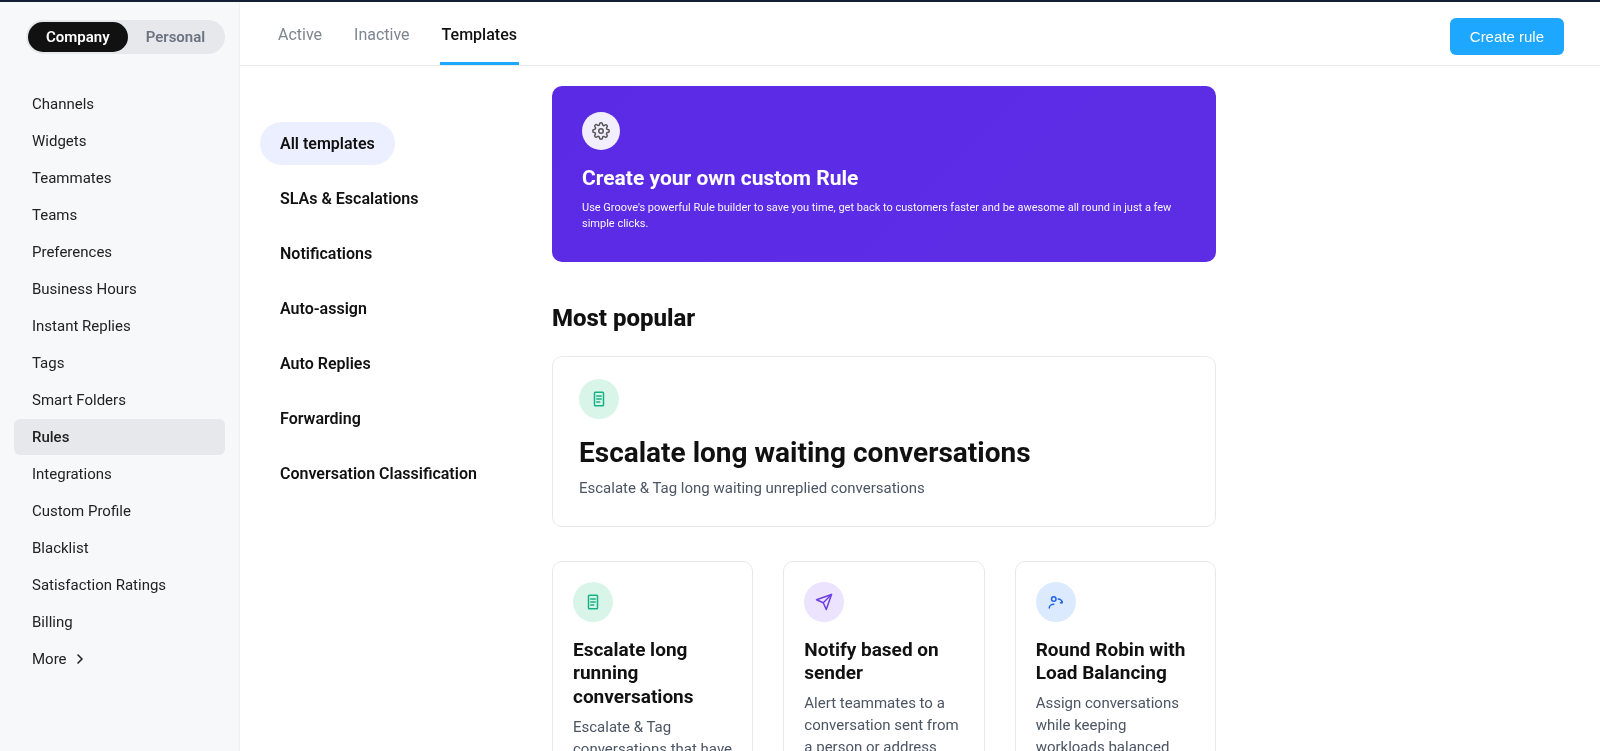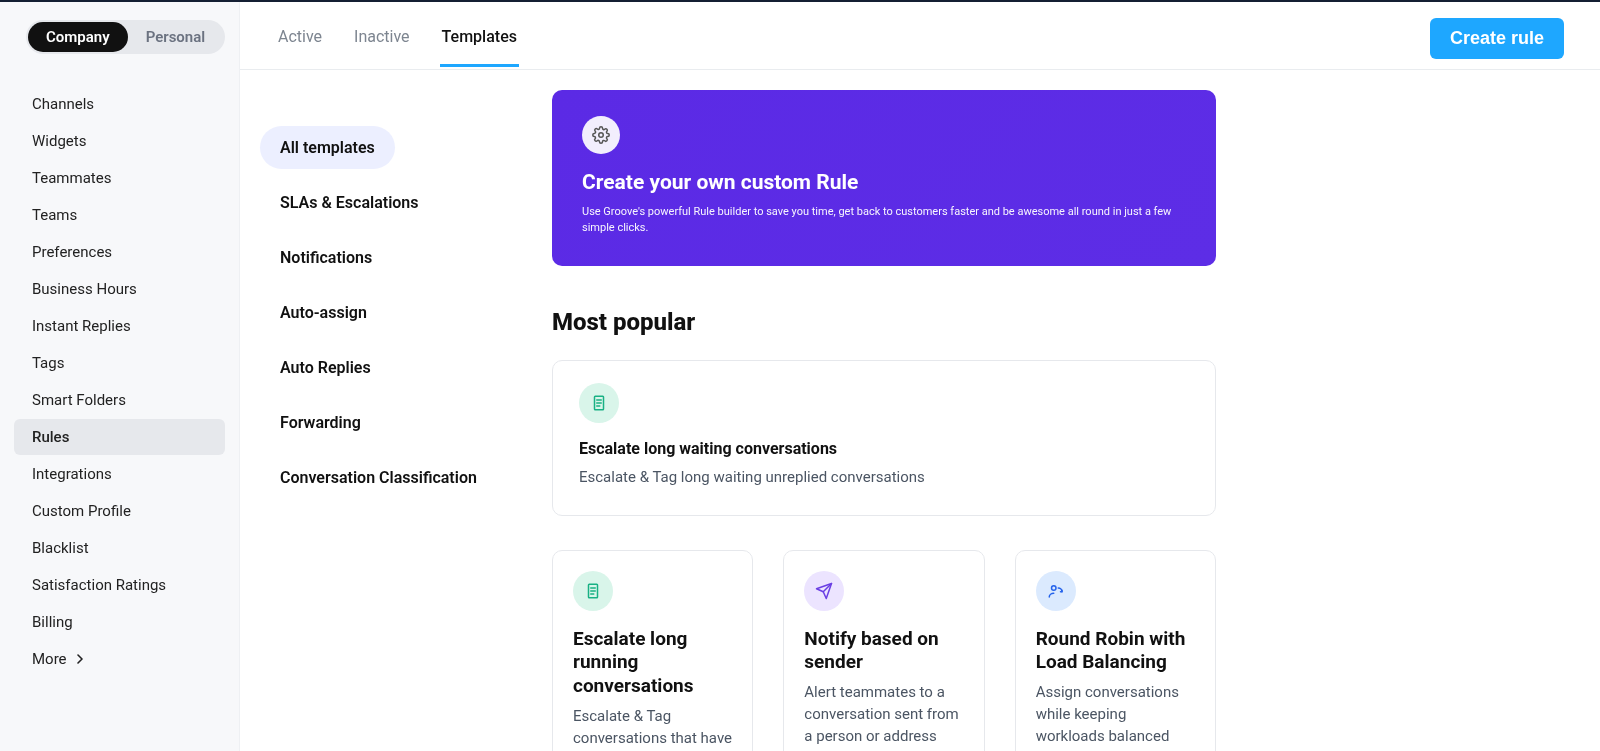--- a/index.html
+++ b/index.html
@@ -93,22 +93,22 @@
     font-weight: 500;
     border-bottom-color: #1ea7ff;
   }
   .create-btn {
     margin-left: auto;
     background: #1ea7ff;
     color: #fff;
     border: none;
     border-radius: 6px;
     padding: 10px 20px;
-    font-size: 18px;
-    font-weight: 700;
+    font-size: 15px;
+    font-weight: 400;
     cursor: pointer;
     margin-bottom: 10px;
   }
   .content-row {
     display: flex;
     flex: 1;
     overflow: hidden;
   }
   
   .cats {
@@ -190,21 +190,21 @@
     border-radius: 50%;
     display: flex;
     align-items: center;
     justify-content: center;
     margin-bottom: 16px;
   }
   .card-icon.green { background: #d9f5ea; }
   .card-icon.purple { background: #ece4ff; }
   .card-icon.blue  { background: #dbeafe; }
   .card-title {
-    font-size: 16px;
+    font-size: 28px;
     font-weight: 700;
     color: #111;
     margin-bottom: 8px;
     line-height: 1.25;
   }
   .card-desc {
     font-size: 15px;
     color: #4b5563;
     line-height: 1.45;
   }

